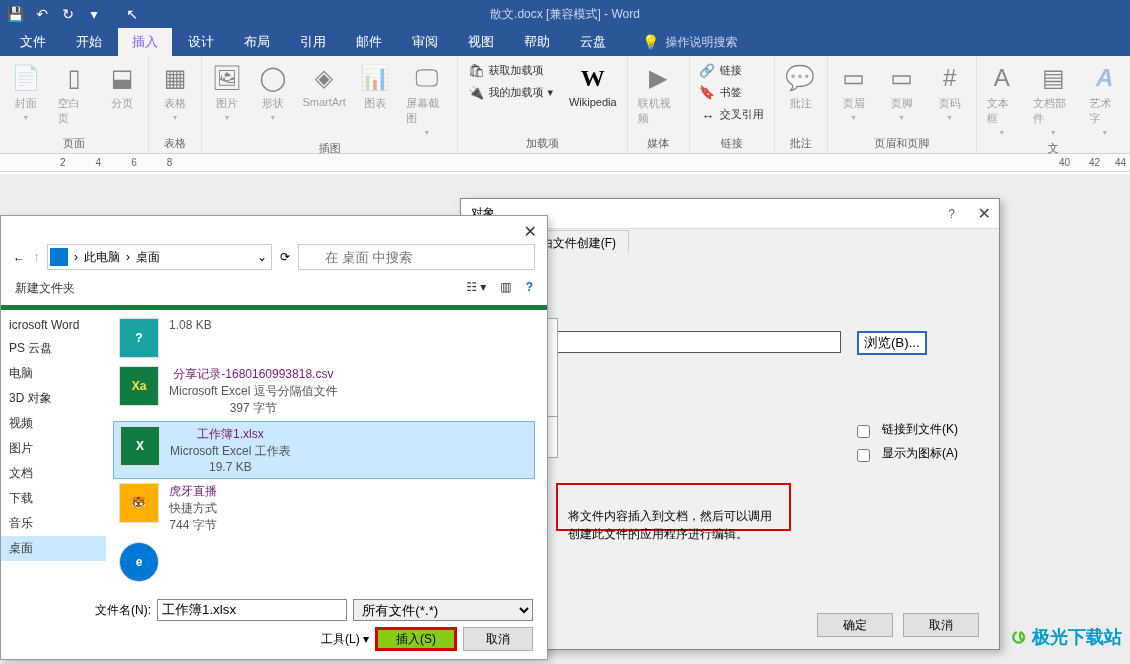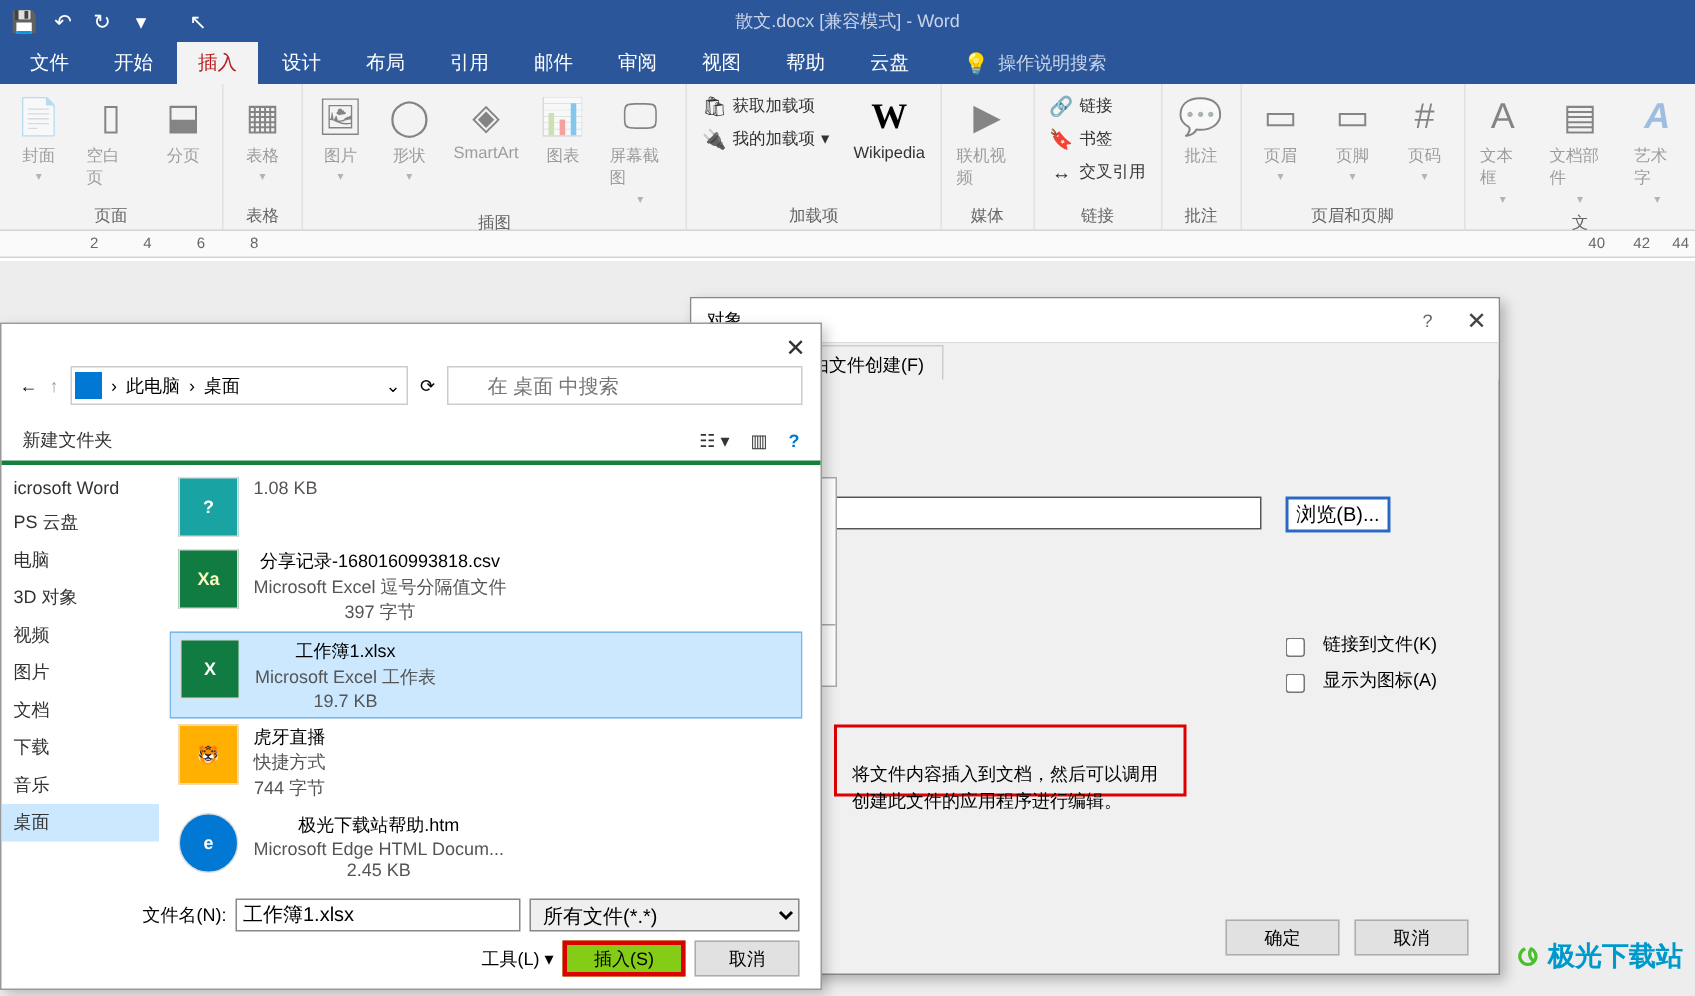--- a/index.html
+++ b/index.html
@@ -3,21 +3,21 @@
 <meta charset="utf-8">
 <style>
 * { margin: 0; padding: 0; box-sizing: border-box; font-family: "Microsoft YaHei", "Segoe UI", sans-serif; }
 body { width: 1130px; height: 664px; background: #fff; overflow: hidden; position: relative; font-size: 12px; }
 .titlebar { height: 28px; background: #2b579a; color: #fff; display: flex; align-items: center; padding: 0 4px; }
 .titlebar .qat { display: flex; gap: 2px; }
 .titlebar .qat span { width: 24px; height: 24px; display: inline-flex; align-items: center; justify-content: center; font-size: 14px; }
 .titlebar .title { position: absolute; left: 50%; transform: translateX(-50%); color: #c9d4ea; font-size: 12px; }
 .ribbon-tabs { height: 28px; background: #2b579a; color: #fff; display: flex; align-items: center; padding: 0 6px; gap: 2px; }
 .ribbon-tabs .tab { padding: 5px 14px; cursor: pointer; font-size: 13px; }
-.ribbon-tabs .tab.active { background: #f3f3f3; color: #b91c1c; }
+.ribbon-tabs .tab.active { background: #f3f3f3; color: #8b5cf6; }
 .ribbon-tabs .tell { margin-left: 20px; display: flex; align-items: center; gap: 6px; color: #c9d4ea; }
 .ribbon-tabs .tell .bulb { font-size: 14px; }
 .ribbon { height: 98px; background: #f3f3f3; border-bottom: 1px solid #d4d4d4; display: flex; }
 .ribbon-group { display: flex; flex-direction: column; border-right: 1px solid #e0e0e0; padding: 2px 6px 0 6px; }
 .ribbon-group .content { flex: 1; display: flex; align-items: flex-start; gap: 8px; padding-top: 2px; }
 .ribbon-group .label { text-align: center; font-size: 11px; color: #666; padding: 2px 0; }
 .rbtn { display: flex; flex-direction: column; align-items: center; gap: 2px; padding: 2px 4px; cursor: pointer; min-width: 30px; }
 .rbtn.disabled { opacity: 0.45; }
 .rbtn .icon { width: 32px; height: 32px; display: flex; align-items: center; justify-content: center; font-size: 24px; }
 .rbtn .text { font-size: 11px; color: #333; }
@@ -40,30 +40,30 @@
 .obj-dlg .cb-row { position: absolute; left: 396px; display: flex; align-items: flex-end; gap: 12px; font-size: 12px; }
 .obj-dlg .info-box { position: absolute; left: 95px; top: 230px; width: 235px; height: 48px; border: 2px solid #d00; padding: 22px 10px; font-size: 12px; line-height: 1.5; }
 .obj-dlg .footer { position: absolute; bottom: 12px; right: 20px; display: flex; gap: 10px; }
 .obj-dlg .footer button { width: 76px; height: 24px; background: #e1e1e1; border: 1px solid #adadad; font-size: 12px; }
 .open-dlg { position: absolute; left: 0; top: 215px; width: 548px; height: 445px; background: #fff; border: 1px solid #999; box-shadow: 3px 3px 8px rgba(0,0,0,0.2); z-index: 10; }
 .open-dlg .close { position: absolute; right: 10px; top: 6px; font-size: 16px; color: #333; }
 .open-dlg .nav { height: 38px; display: flex; align-items: center; padding: 6px 12px; gap: 8px; margin-top: 22px; }
 .open-dlg .nav input { flex: 1; height: 26px; border: 1px solid #ccc; padding: 0 26px; color: #888; }
 .open-dlg .crumb { display: flex; align-items: center; gap: 6px; border: 1px solid #ccc; height: 26px; padding: 0 4px 0 2px; width: 225px; }
 .open-dlg .crumb .pc-icon { width: 18px; height: 18px; background: #0078d4; }
-.open-dlg .toolbar { height: 30px; display: flex; align-items: center; justify-content: space-between; padding: 0 14px; font-size: 12px; color: #333; border-bottom:3px solid #15803d; margin-top:4px;}
+.open-dlg .toolbar { height: 30px; display: flex; align-items: flex-start; justify-content: space-between; padding: 0 14px; font-size: 12px; color: #333; border-bottom:5px solid #15803d; margin-top:4px;}
 .open-dlg .side { position: absolute; left: 0; top: 98px; width: 105px; bottom: 70px; overflow: hidden; font-size: 12px; color: #333; }
 .open-dlg .side .item { padding: 4px 8px; white-space: nowrap; }
 .open-dlg .side .item.sel { background: #cce8ff; }
 .open-dlg .files { position: absolute; left: 112px; top: 98px; right: 12px; bottom: 70px; overflow: hidden; }
 .open-dlg .file-row { display: flex; gap: 10px; padding: 4px 6px; }
 .open-dlg .file-row.sel { background: #cce8ff; border: 1px solid #7ab8e8; }
 .open-dlg .ficon { width: 40px; height: 40px; display: flex; align-items: center; justify-content: center; font-size: 12px; font-weight: bold; border: 1px solid #ddd; }
 .open-dlg .finfo { display: flex; flex-direction: column; font-size: 12px; color: #555; align-items: center; }
-.open-dlg .finfo .name { color: #000000; }
+.open-dlg .finfo .name { color: #701a75; }
 .open-dlg .bottom { position: absolute; left: 0; right: 0; bottom: 8px; padding: 0 14px; }
 .open-dlg .bottom .row { display: flex; align-items: center; gap: 6px; margin-top: 6px; justify-content: flex-end; font-size: 12px;}
 .open-dlg .bottom select, .open-dlg .bottom input { height: 22px; border: 1px solid #888; padding: 0 4px; }
 .open-dlg .insert-btn { width: 82px; height: 24px; border: 3px solid #d00; background: #84cc16; font-size: 12px; }
 .open-dlg .cancel-btn { width: 70px; height: 24px; background: #e1e1e1; border: 1px solid #adadad; font-size: 12px; }
 .watermark { position: absolute; right: 8px; bottom: 8px; font-size: 18px; color: #0099cc; font-weight: bold; display: flex; align-items: center; gap: 6px; z-index: 20;}
 .watermark .swirl { font-size: 26px; color: #4dbf2e; }
 .mini-table { position: absolute; left: 462px; top: 318px; width: 96px; background: #fff; border: 1px solid #aaa; font-size: 11px; z-index:5; }
 .mini-table .mrow { height: 98px; border-bottom: 1px solid #aaa; display: flex; }
 .mini-table .mrow .num { width: 28px; display: flex; align-items: center; justify-content: center; border-right: 1px solid #aaa; }
@@ -356,21 +356,21 @@
   <div class="files">
     <div class="file-row">
         <div class="ficon" style="background:#1aa3a3;color:#fff">?</div>
         <div class="finfo">
           <span class="name"></span>
           <span></span>
           <span>1.08 KB</span>
         </div>
       </div>
     <div class="file-row">
-        <div class="ficon" style="background:#107c41;color:#fef9c3">Xa</div>
+        <div class="ficon" style="background:#107c41;color:#fde047">Xa</div>
         <div class="finfo">
           <span class="name">分享记录-1680160993818.csv</span>
           <span>Microsoft Excel 逗号分隔值文件</span>
           <span>397 字节</span>
         </div>
       </div>
     <div class="file-row sel">
         <div class="ficon" style="background:#107c41;color:#fff">X</div>
         <div class="finfo">
           <span class="name">工作簿1.xlsx</span>
@@ -381,25 +381,20 @@
     <div class="file-row">
         <div class="ficon" style="background:#ffb000">🐯</div>
         <div class="finfo">
           <span class="name">虎牙直播</span>
           <span>快捷方式</span>
           <span>744 字节</span>
         </div>
       </div>
     <div class="file-row">
         <div class="ficon" style="background:#0078d4;color:#fff;border-radius:50%">e</div>
-        <div class="finfo">
-          <span class="name">极光下载站帮助.htm</span>
-          <span>Microsoft Edge HTML Docum...</span>
-          <span>2.45 KB</span>
-        </div>
       </div>
   </div>
   <div class="bottom">
     <div class="row">
       <span>文件名(N):</span>
       <input style="width: 190px;" value="工作簿1.xlsx">
       <select style="width:180px"><option>所有文件(*.*)</option></select>
     </div>
     <div class="row">
       <span><span>工具(L)</span> ▾</span>

